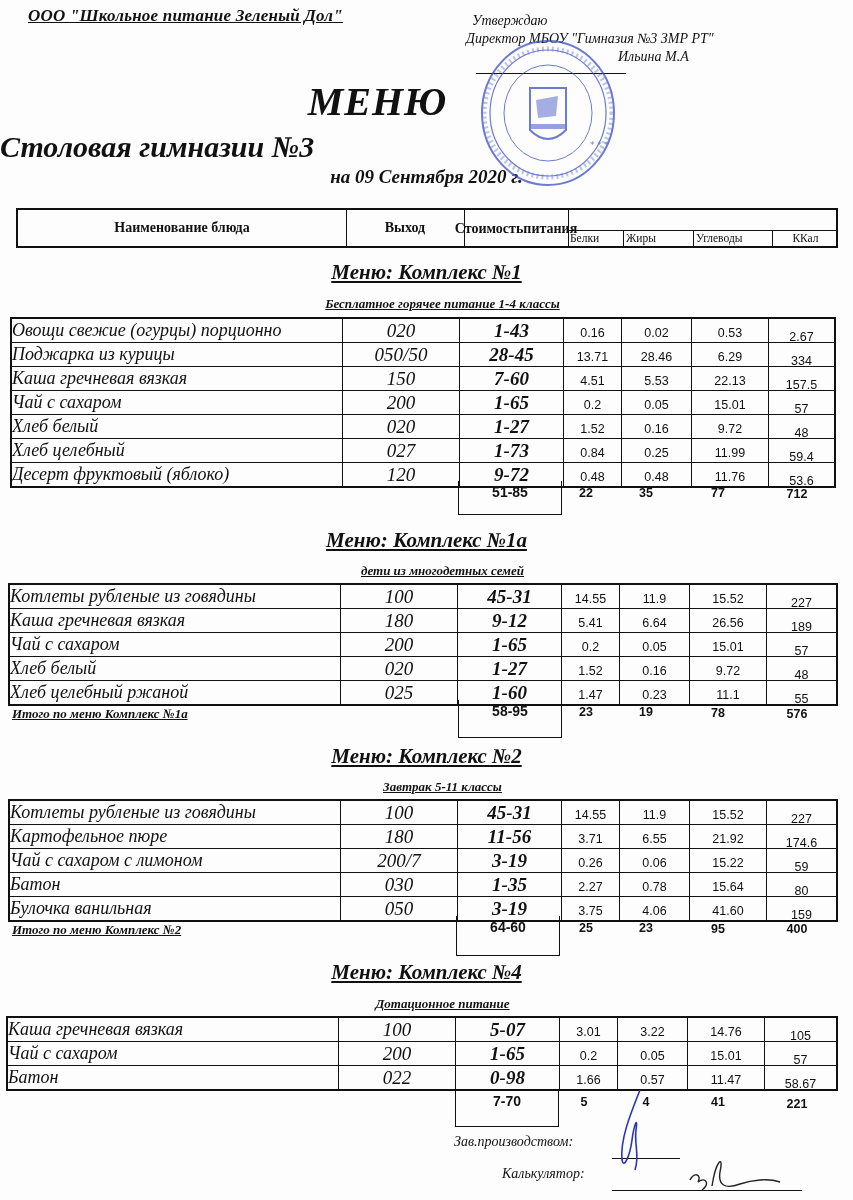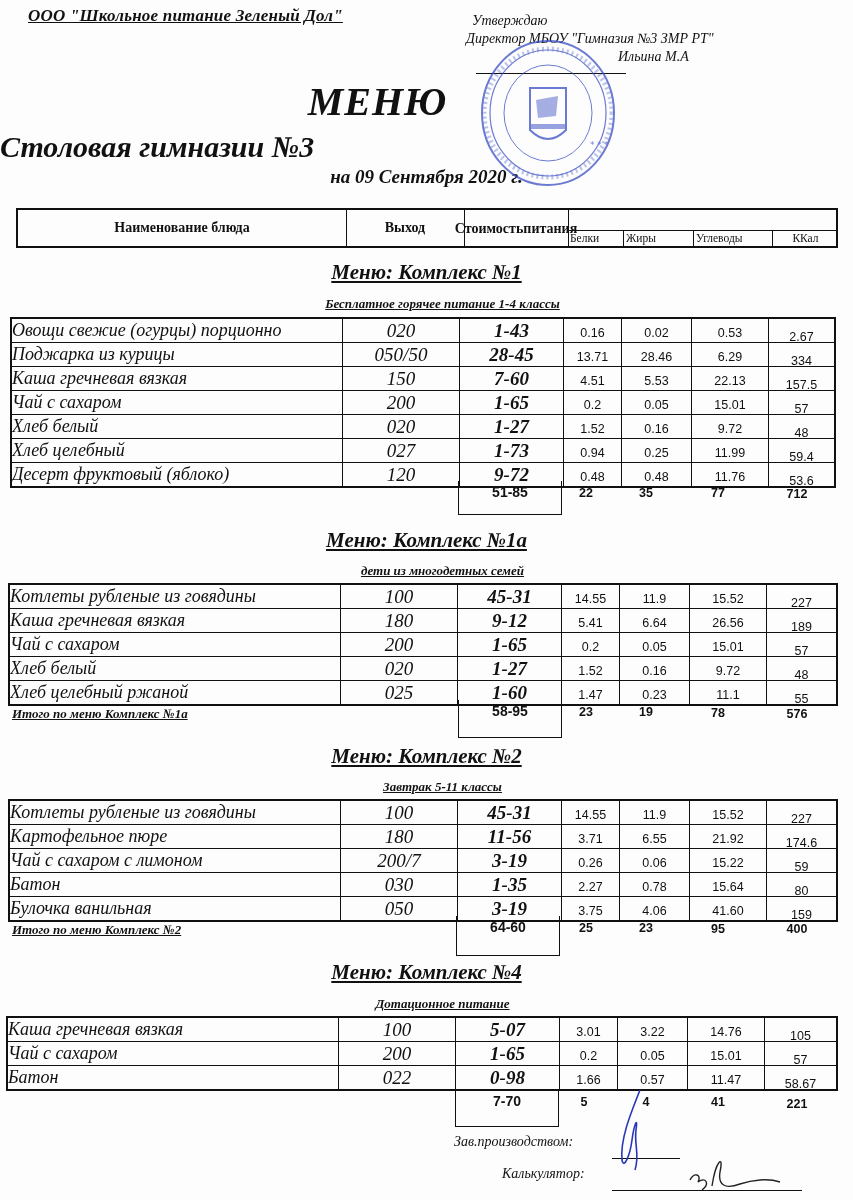--- a/index.html
+++ b/index.html
@@ -169,21 +169,21 @@
     <div class="col-cost">1-27</div>
     <div class="col-n col-b">1.52</div>
     <div class="col-n col-f">0.16</div>
     <div class="col-n col-c">9.72</div>
     <div class="col-n col-k">48</div>
   </div>
   <div class="row">
     <div class="col-name">Хлеб  целебный</div>
     <div class="col-out">027</div>
     <div class="col-cost">1-73</div>
-    <div class="col-n col-b">0.94</div>
+    <div class="col-n col-b">0.84</div>
     <div class="col-n col-f">0.25</div>
     <div class="col-n col-c">11.99</div>
     <div class="col-n col-k">59.4</div>
   </div>
   <div class="row">
     <div class="col-name">Десерт фруктовый (яблоко)</div>
     <div class="col-out">120</div>
     <div class="col-cost">9-72</div>
     <div class="col-n col-b">0.48</div>
     <div class="col-n col-f">0.48</div>

